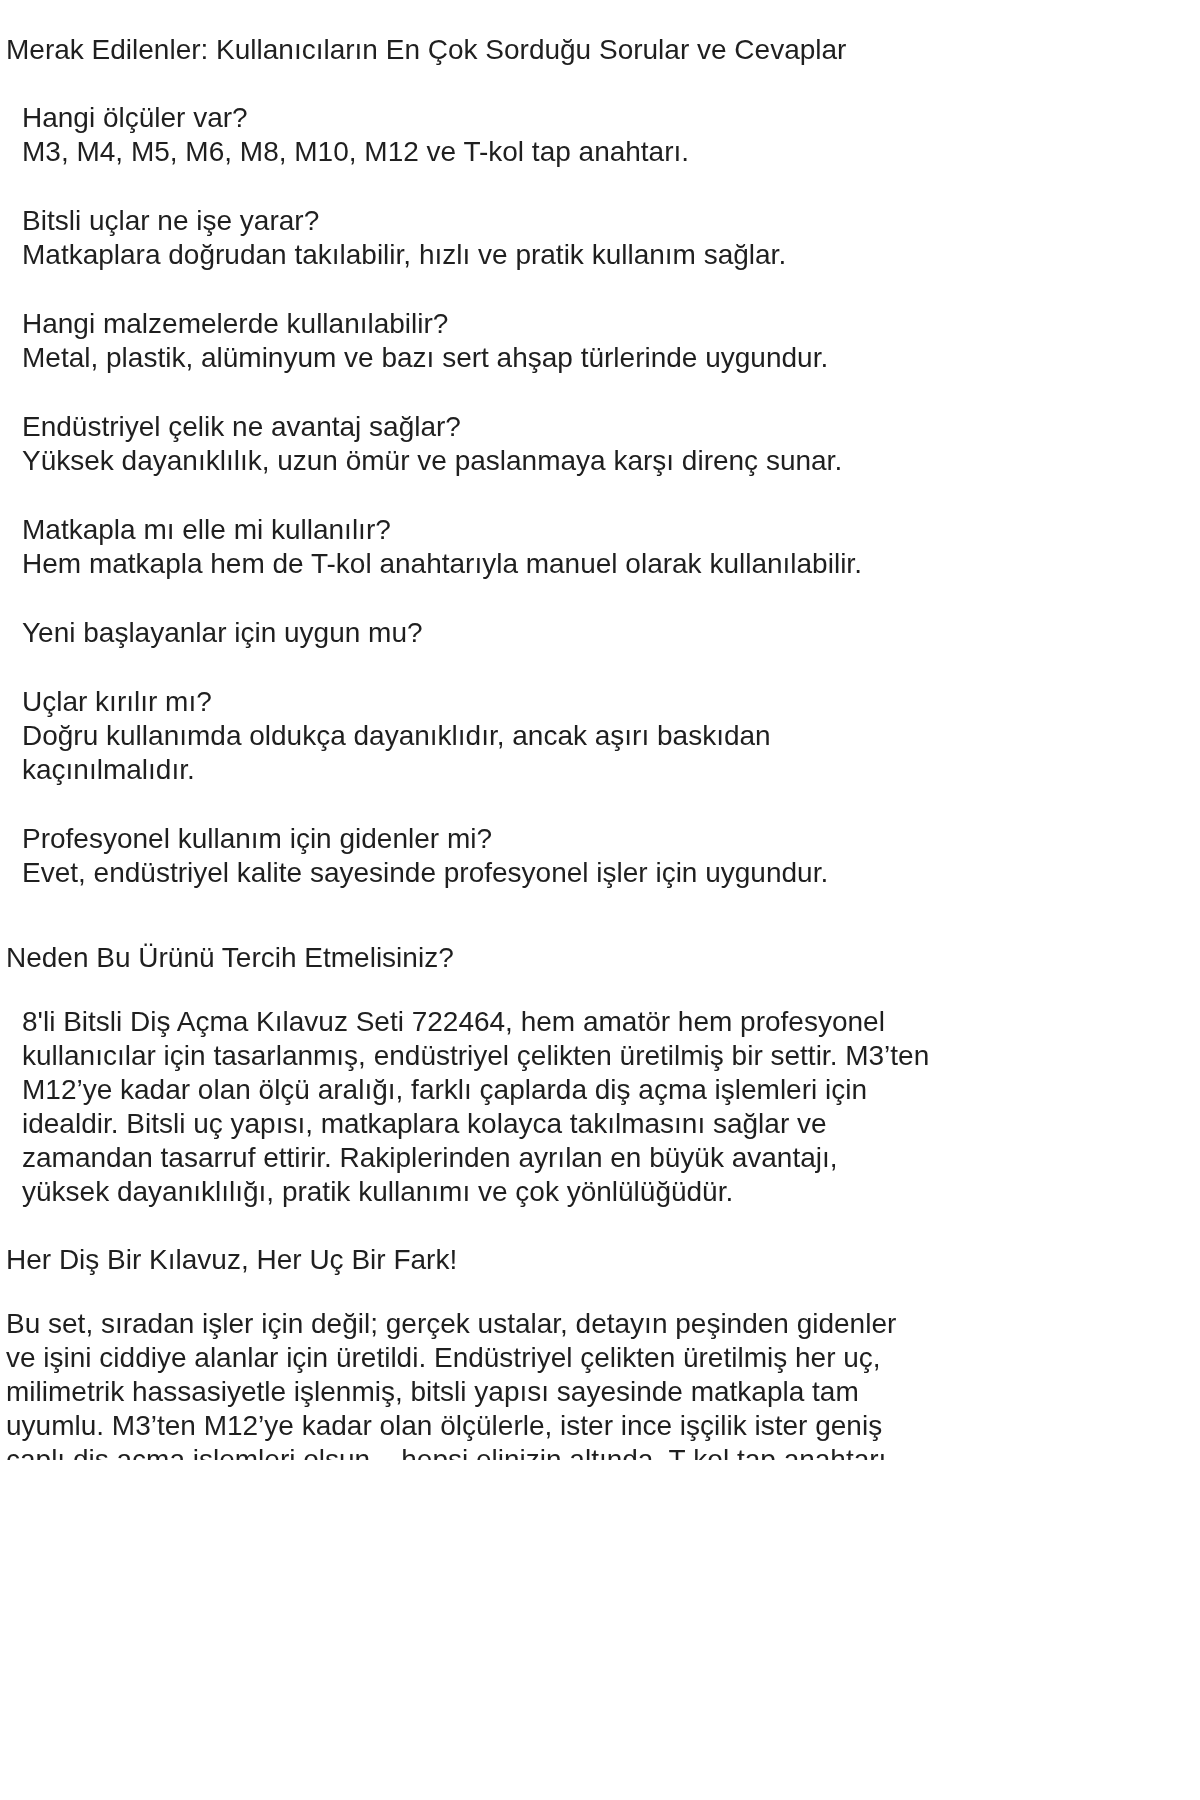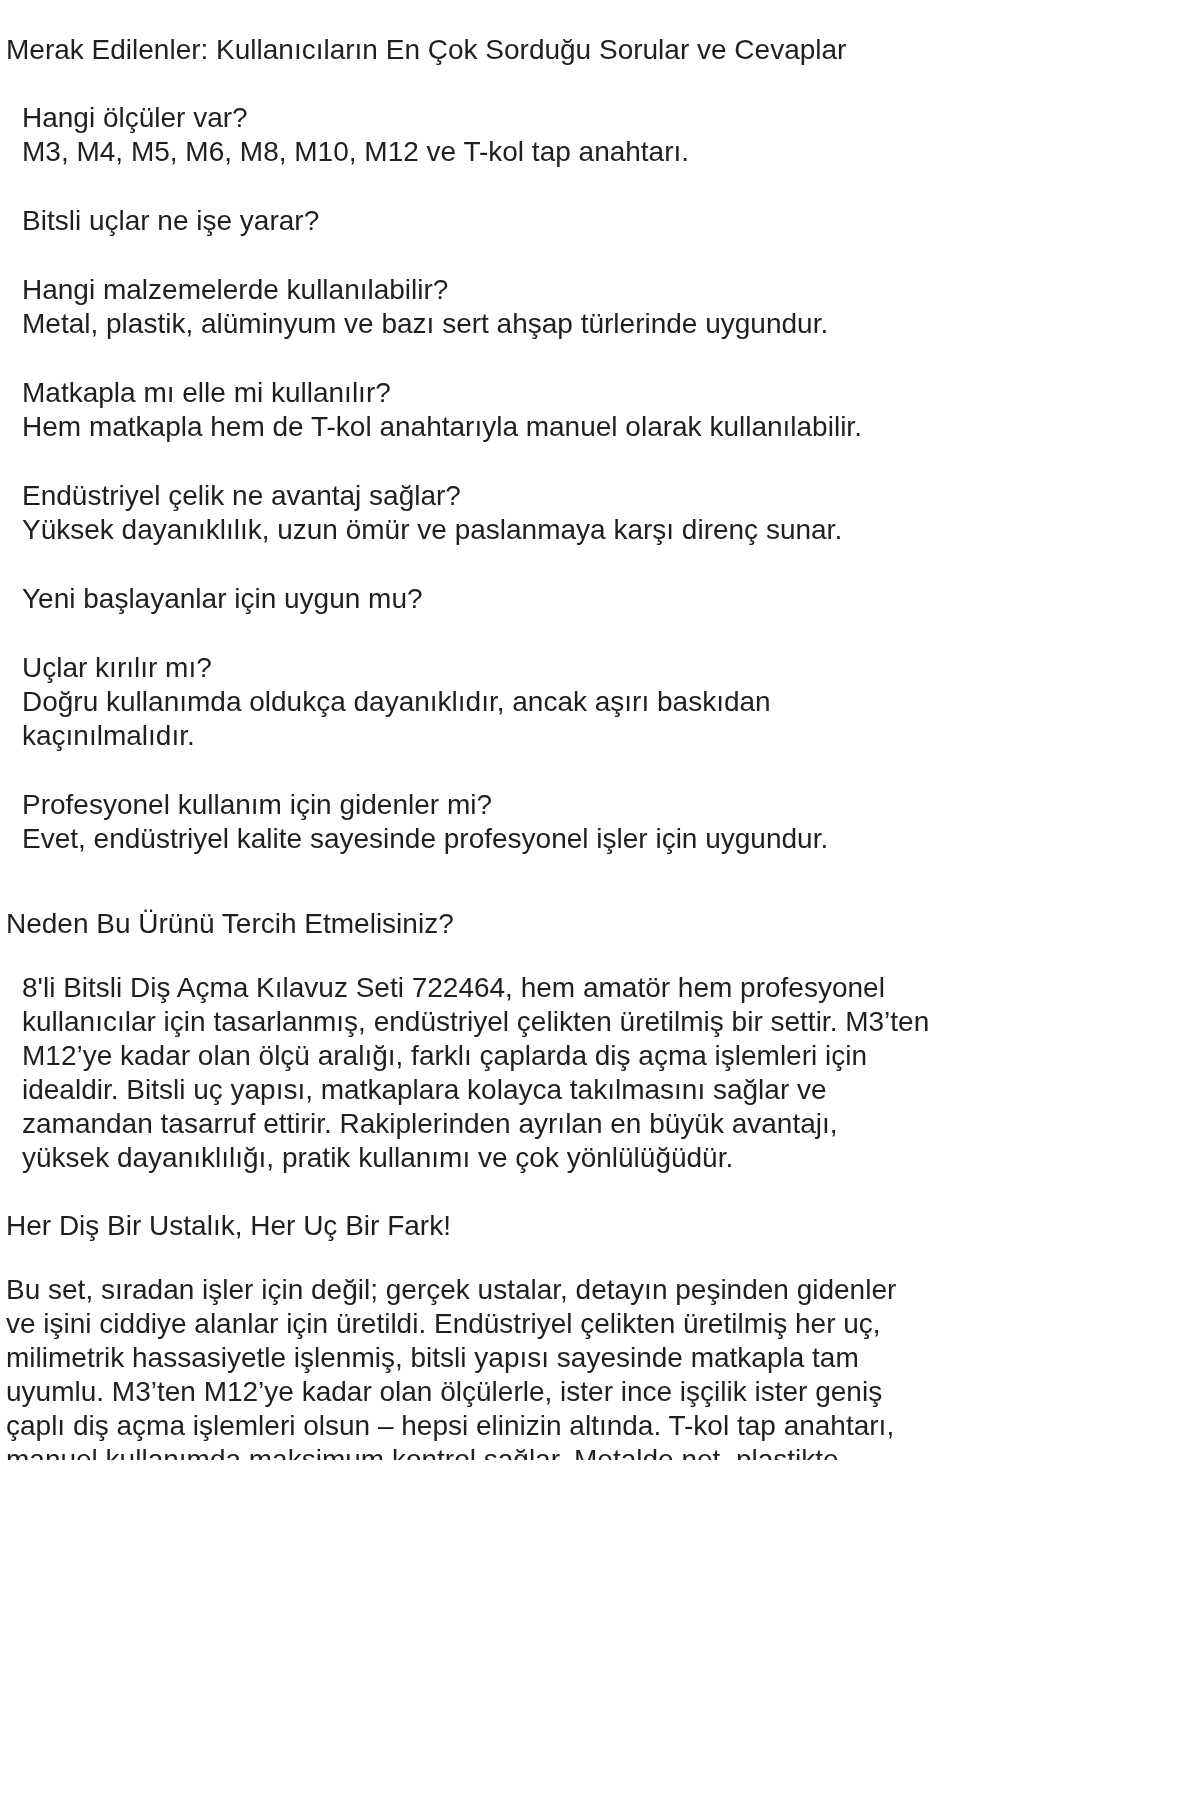--- a/index.html
+++ b/index.html
@@ -51,35 +51,36 @@
 
   <div class="line doc-title">Merak Edilenler: Kullanıcıların En Çok Sorduğu Sorular ve Cevaplar</div>
 
   <div class="qa-block">
     <div class="line">Hangi ölçüler var?</div>
     <div class="line">M3, M4, M5, M6, M8, M10, M12 ve T-kol tap anahtarı.</div>
   </div>
 
   <div class="qa-block">
     <div class="line">Bitsli uçlar ne işe yarar?</div>
+    <div class="line">Matkaplara doğrudan takılabilir, hızlı ve pratik kullanım sağlar.</div>
   </div>
 
   <div class="qa-block">
     <div class="line">Hangi malzemelerde kullanılabilir?</div>
     <div class="line">Metal, plastik, alüminyum ve bazı sert ahşap türlerinde uygundur.</div>
   </div>
 
   <div class="qa-block">
-    <div class="line">Matkapla mı elle mi kullanılır?</div>
-    <div class="line">Hem matkapla hem de T-kol anahtarıyla manuel olarak kullanılabilir.</div>
+    <div class="line">Endüstriyel çelik ne avantaj sağlar?</div>
+    <div class="line">Yüksek dayanıklılık, uzun ömür ve paslanmaya karşı direnç sunar.</div>
   </div>
 
   <div class="qa-block">
-    <div class="line">Endüstriyel çelik ne avantaj sağlar?</div>
-    <div class="line">Yüksek dayanıklılık, uzun ömür ve paslanmaya karşı direnç sunar.</div>
+    <div class="line">Matkapla mı elle mi kullanılır?</div>
+    <div class="line">Hem matkapla hem de T-kol anahtarıyla manuel olarak kullanılabilir.</div>
   </div>
 
   <div class="qa-block">
     <div class="line">Yeni başlayanlar için uygun mu?</div>
   </div>
 
   <div class="qa-block">
     <div class="line">Uçlar kırılır mı?</div>
     <div class="multiline">Doğru kullanımda oldukça dayanıklıdır, ancak aşırı baskıdan
 kaçınılmalıdır.</div>
@@ -92,21 +93,21 @@
 
   <div class="line section-heading-why">Neden Bu Ürünü Tercih Etmelisiniz?</div>
 
   <div class="multiline section-body-why">8'li Bitsli Diş Açma Kılavuz Seti 722464, hem amatör hem profesyonel
 kullanıcılar için tasarlanmış, endüstriyel çelikten üretilmiş bir settir. M3’ten
 M12’ye kadar olan ölçü aralığı, farklı çaplarda diş açma işlemleri için
 idealdir. Bitsli uç yapısı, matkaplara kolayca takılmasını sağlar ve
 zamandan tasarruf ettirir. Rakiplerinden ayrılan en büyük avantajı,
 yüksek dayanıklılığı, pratik kullanımı ve çok yönlülüğüdür.</div>
 
-  <div class="line section-heading-craft">Her Diş Bir Ustalık, Her Uç Bir Fark!</div>
+  <div class="line section-heading-craft">Her Diş Bir Kılavuz, Her Uç Bir Fark!</div>
 
   <div class="multiline section-body-craft">Bu set, sıradan işler için değil; gerçek ustalar, detayın peşinden gidenler
 ve işini ciddiye alanlar için üretildi. Endüstriyel çelikten üretilmiş her uç,
 milimetrik hassasiyetle işlenmiş, bitsli yapısı sayesinde matkapla tam
 uyumlu. M3’ten M12’ye kadar olan ölçülerle, ister ince işçilik ister geniş
 çaplı diş açma işlemleri olsun – hepsi elinizin altında. T-kol tap anahtarı,
 manuel kullanımda maksimum kontrol sağlar. Metalde net, plastikte
 pürüzsüz, alüminyumda iz bırakmadan ilerler. Bu set, sadece bir ürün
 değil; işinizin kalitesini belirleyen bir araçtır. Elinizde bu uç varsa, sıradan
 delme işlemleri artık geçmişte kaldı. Çünkü bu uç, her dönüşte ustalığınızı

